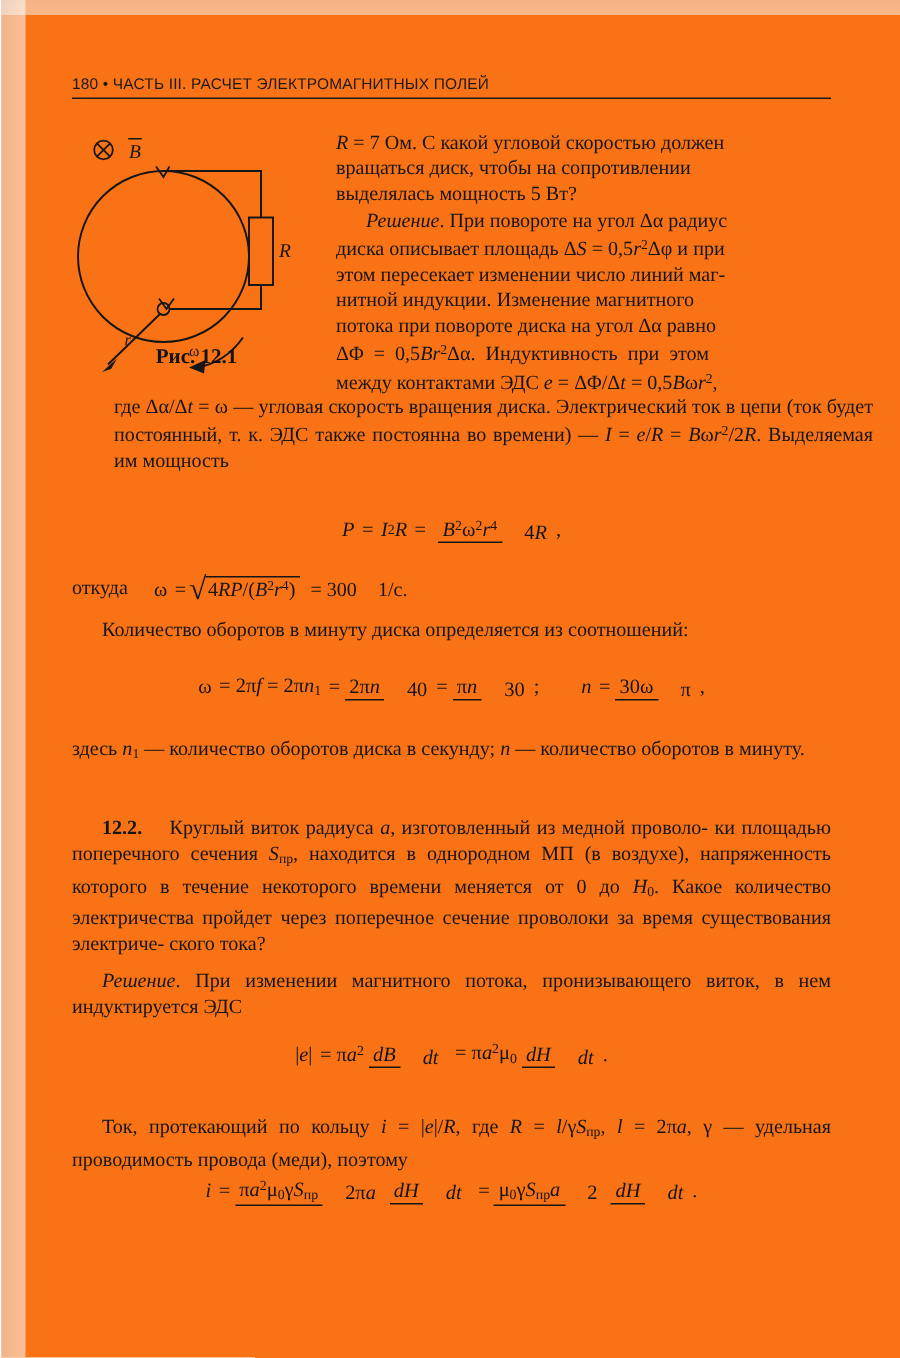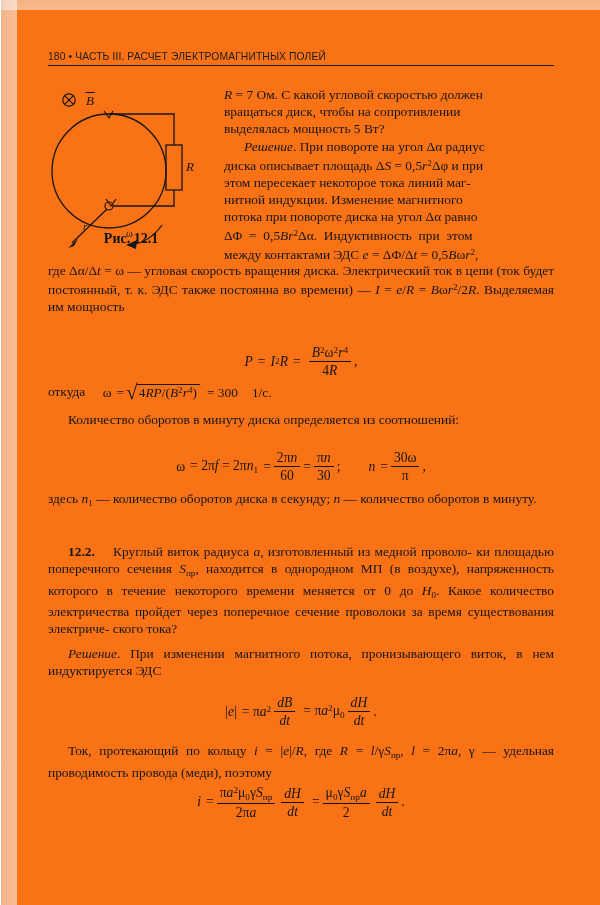--- a/index.html
+++ b/index.html
@@ -104,25 +104,26 @@
   }
   .mrow {
     display: inline-flex;
     align-items: center;
     justify-content: center;
     gap: 0px;
     line-height: 1.05;
   }
   .frac {
     display: inline-flex;
-    flex-direction: column;
+    flex-direction: row;
     align-items: center;
     vertical-align: middle;
     margin: 0 3px;
     line-height: 1.12;
+    gap: 12px;
   }
   .frac > .num {
     padding: 0 3px 1px 3px;
     border-bottom: 1.1px solid #151515;
     white-space: nowrap;
   }
   .frac > .den {
     padding: 1px 3px 0 3px;
     white-space: nowrap;
     text-align: right;
@@ -209,29 +210,29 @@
 
   <div class="col-right">
     <p>
       <span class="it">R</span><span> = 7 Ом. С какой угловой скоростью должен</span><br>
       <span>вращаться диск, чтобы на сопротивлении</span><br>
       <span>выделялась мощность 5 Вт?</span>
     </p>
     <p class="ind" style="margin-top:1px;font-family:Liberation Serif, serif;">
       <span class="it">Решение</span><span>. При повороте на угол Δα радиус</span><br>
       <span>диска описывает площадь Δ<span class="it">S</span> = 0,5<span class="it">r</span><sup>2</sup>Δφ и при</span><br>
-      <span>этом пересекает некоторое тока линий маг-</span><br>
+      <span>этом пересекает изменении число линий маг-</span><br>
       <span>нитной индукции. Изменение магнитного</span><br>
       <span>потока при повороте диска на угол Δα равно</span><br>
       <span>ΔΦ &nbsp;= &nbsp;0,5<span class="it">Br</span><sup>2</sup>Δα. &nbsp;Индуктивность &nbsp;при &nbsp;этом</span><br>
       <span>между контактами ЭДС <span class="it">e</span> = ΔΦ/Δ<span class="it">t</span> = 0,5<span class="it">B</span>ω<span class="it">r</span><sup>2</sup>,</span>
     </p>
   </div>
 
-  <div class="block" style="top:262px;">
+  <div class="block" style="top:262px;margin-left:28px;">
     <p>где Δα/Δ<span class="it">t</span> = ω — угловая скорость вращения диска. Электрический ток в цепи (ток будет постоянный, т. к. ЭДС также постоянна во времени) — <span class="it">I</span> = <span class="it">e</span>/<span class="it">R</span> = <span class="it">B</span>ω<span class="it">r</span><sup>2</sup>/2<span class="it">R</span>. Выделяемая им мощность</p>
   </div>
 
   <div class="math" style="top:345px;">
     <span class="mrow">
       <span class="it">P</span>
       <span class="sp"></span>
         <span>=</span>
         <span class="sp"></span>
       <span class="it">I</span>
@@ -273,21 +274,21 @@
 
   <div class="math" style="top:450px;">
     <span class="mrow">
       <span>ω</span>
         <span class="sp"></span>
       <span>= 2π<span class="it">f</span> = 2π<span class="it">n</span><sub>1</sub></span>
         <span class="sp"></span>
       <span>=</span>
       <span class="frac">
         <span class="num">2π<span class="it">n</span></span>
-        <span class="den">60</span>
+        <span class="den">40</span>
       </span>
       <span>=</span>
       <span class="frac">
         <span class="num">π<span class="it">n</span></span>
         <span class="den">30</span>
       </span>
       <span>;</span>
       <span class="spw"></span>
         <span class="spw"></span>
       <span class="it">n</span>

